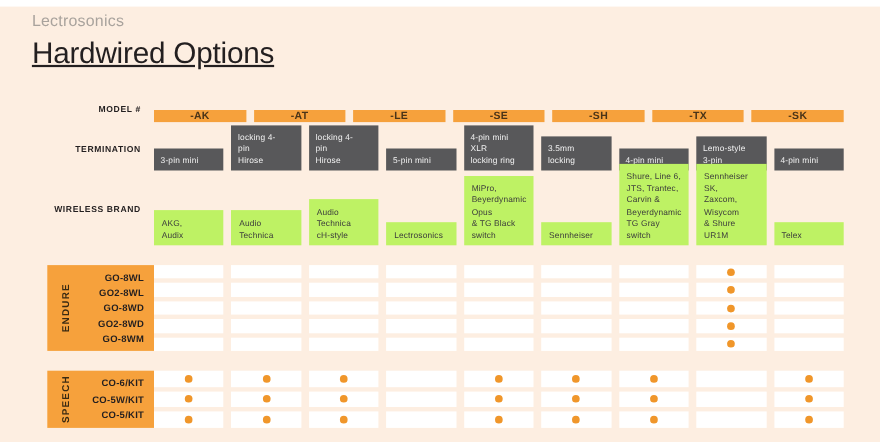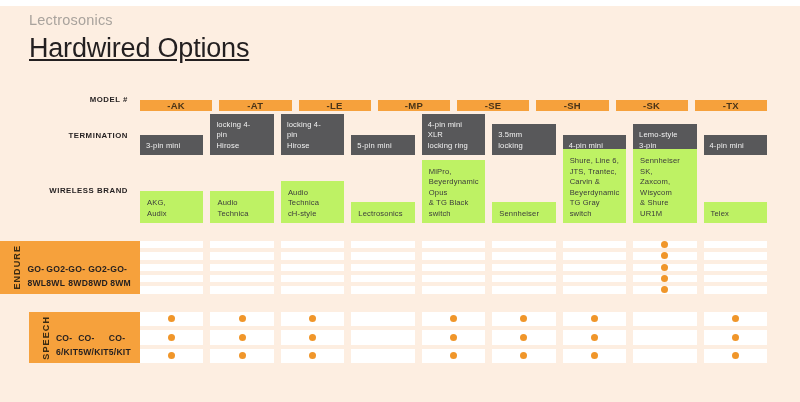--- a/index.html
+++ b/index.html
@@ -87,21 +87,21 @@
   }
   .group-name {
     writing-mode:vertical-rl; transform:rotate(180deg);
     display:flex; align-items:center; justify-content:center;
     font-size:9px; font-weight:bold; letter-spacing:1.1px;
     color:#3a2a12; width:20px; flex:0 0 20px;
     margin-left:7px;
   }
   .model-names {
     flex:1 1 auto;
-    display:flex; flex-direction:row; justify-content:space-around;
+    display:flex; flex-direction:column; justify-content:space-around;
     align-items:flex-end; padding-right:9px;
   }
   .model-name {
     font-size:8.6px; font-weight:bold; color:#231f20; letter-spacing:.25px;
     line-height:14px;
   }
 
   .group-grid { flex:1 1 auto; display:flex; flex-direction:column; padding-right:33px; }
   .grid-row { display:flex; gap:7px; flex:1 1 0; margin-bottom:4px; }
   .grid-row:last-child { margin-bottom:0; }
@@ -126,25 +126,24 @@
 </div>
 
 <div class="table">
 
   <div class="row r-model">
     <div class="rowlabel">MODEL #</div>
     <div class="cells">
         <div class="cell">-AK</div>
         <div class="cell">-AT</div>
         <div class="cell">-LE</div>
-        <div class="cell">-MP</div>
         <div class="cell">-SE</div>
         <div class="cell">-SH</div>
+        <div class="cell">-TX</div>
         <div class="cell">-SK</div>
-        <div class="cell">-TX</div>
       </div>
   </div>
 
   <div class="row r-term">
     <div class="rowlabel">TERMINATION</div>
     <div class="cells">
         <div class="cell">3-pin mini</div>
         <div class="cell">locking 4-pin<br>Hirose</div>
         <div class="cell">locking 4-pin<br>Hirose</div>
         <div class="cell">5-pin mini</div>

